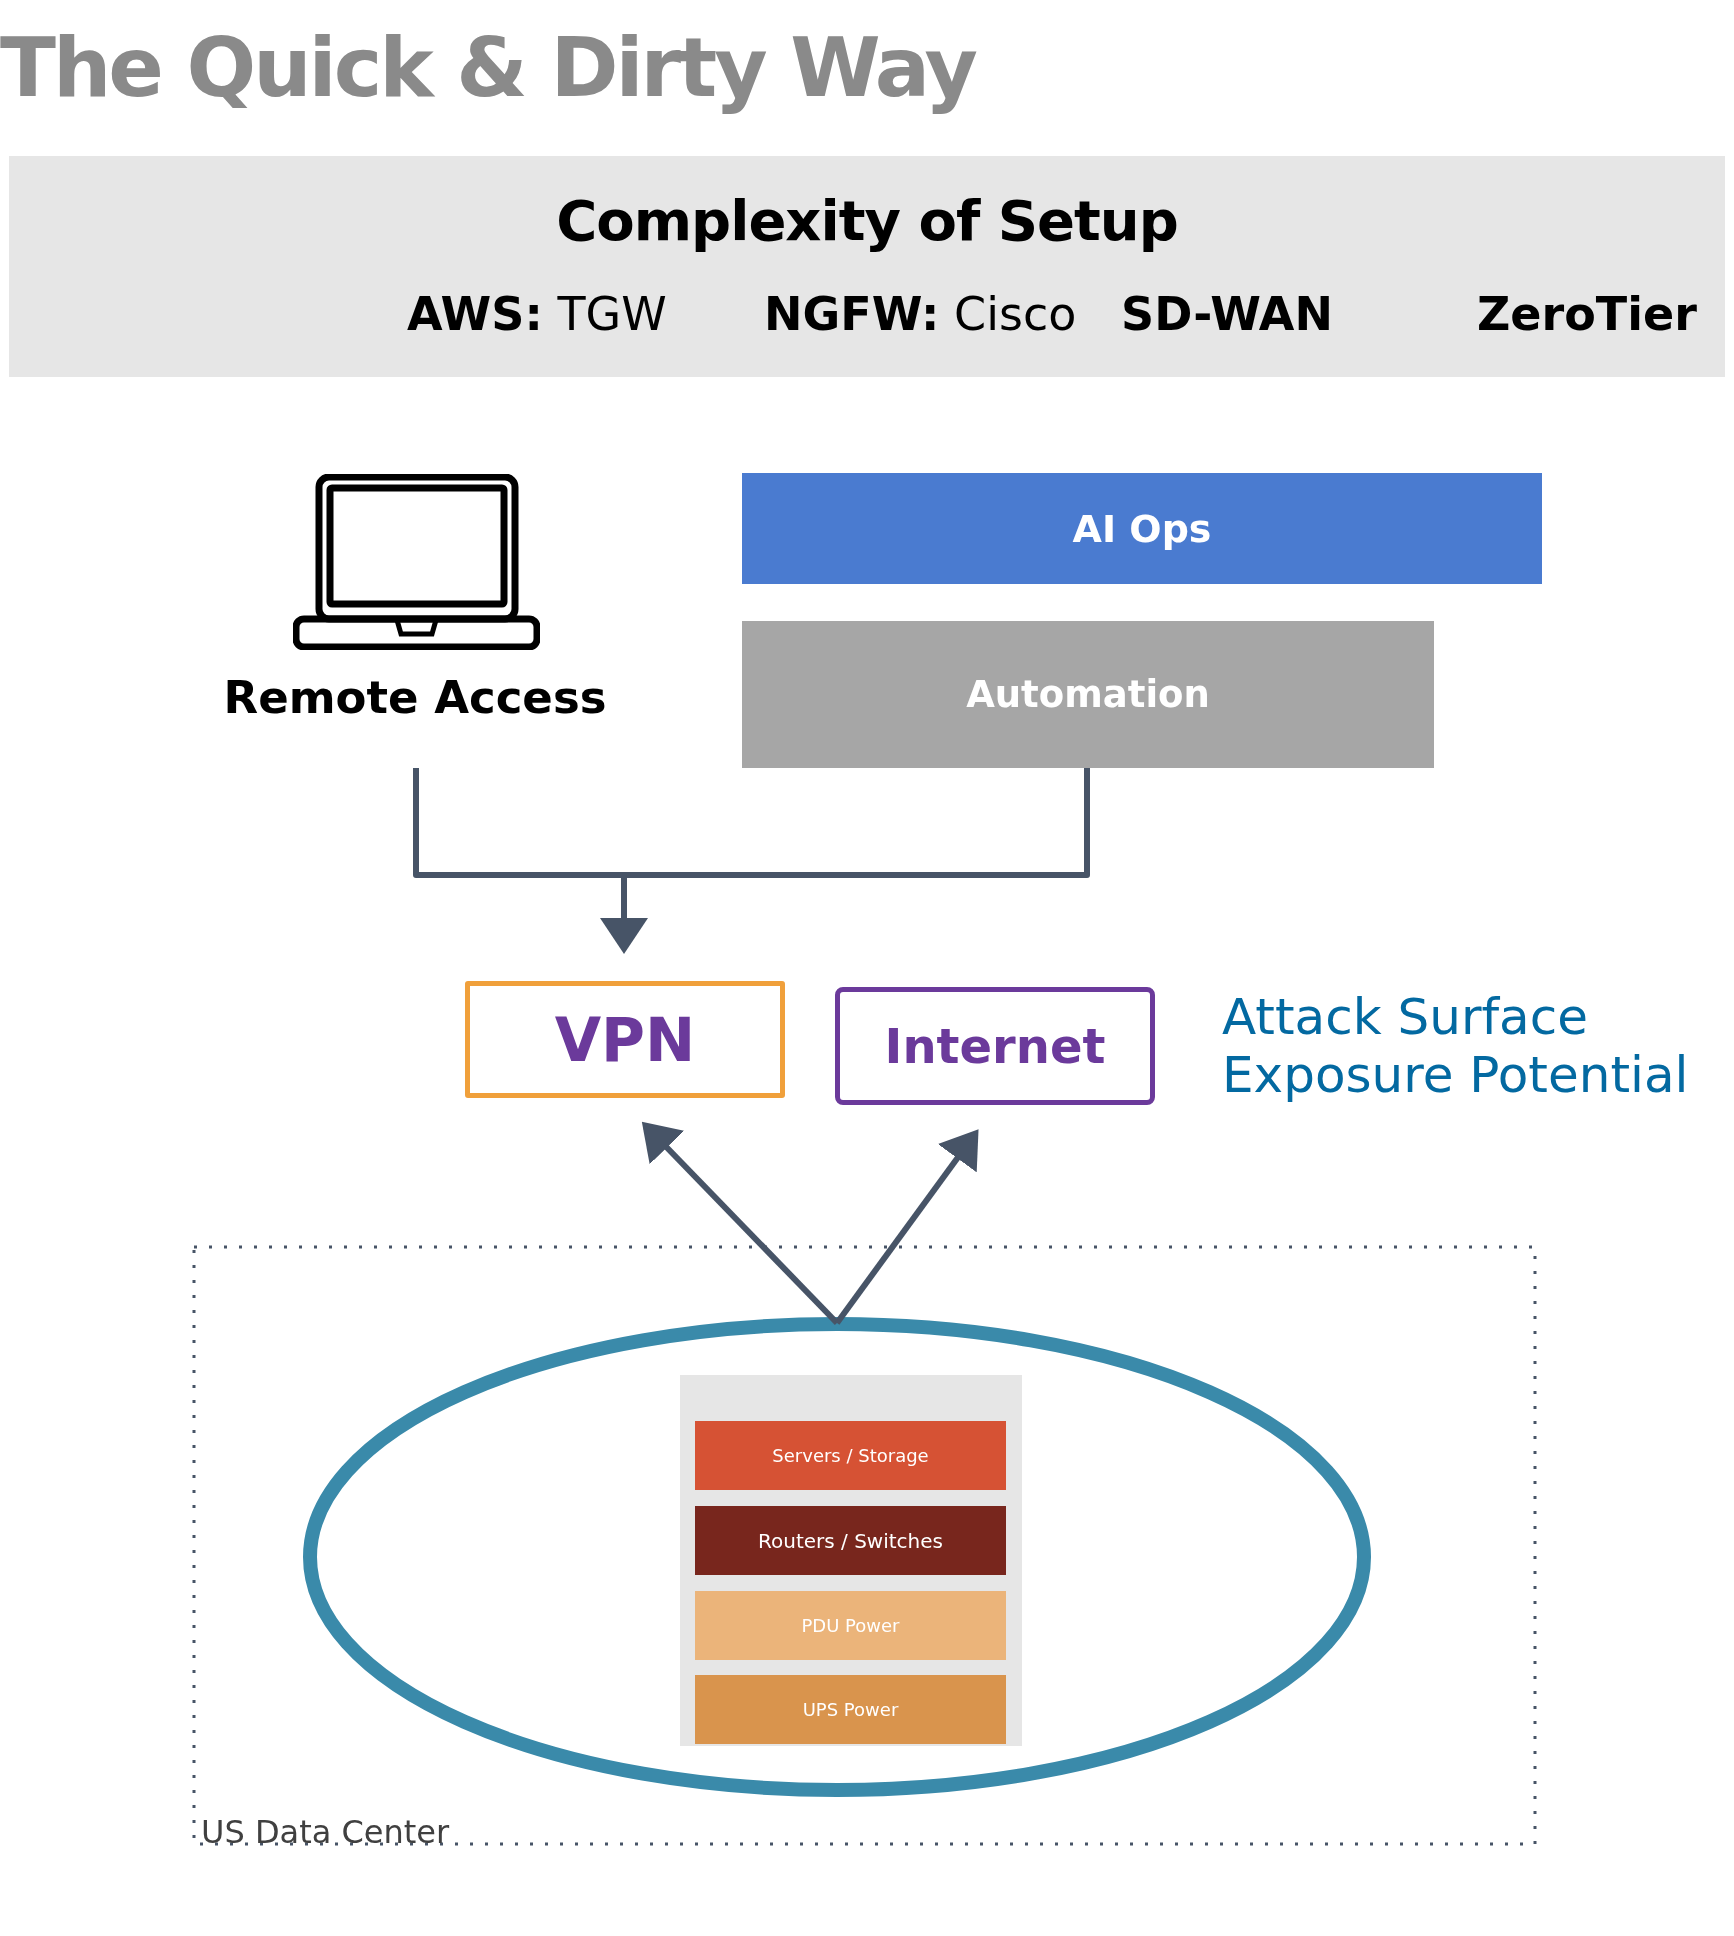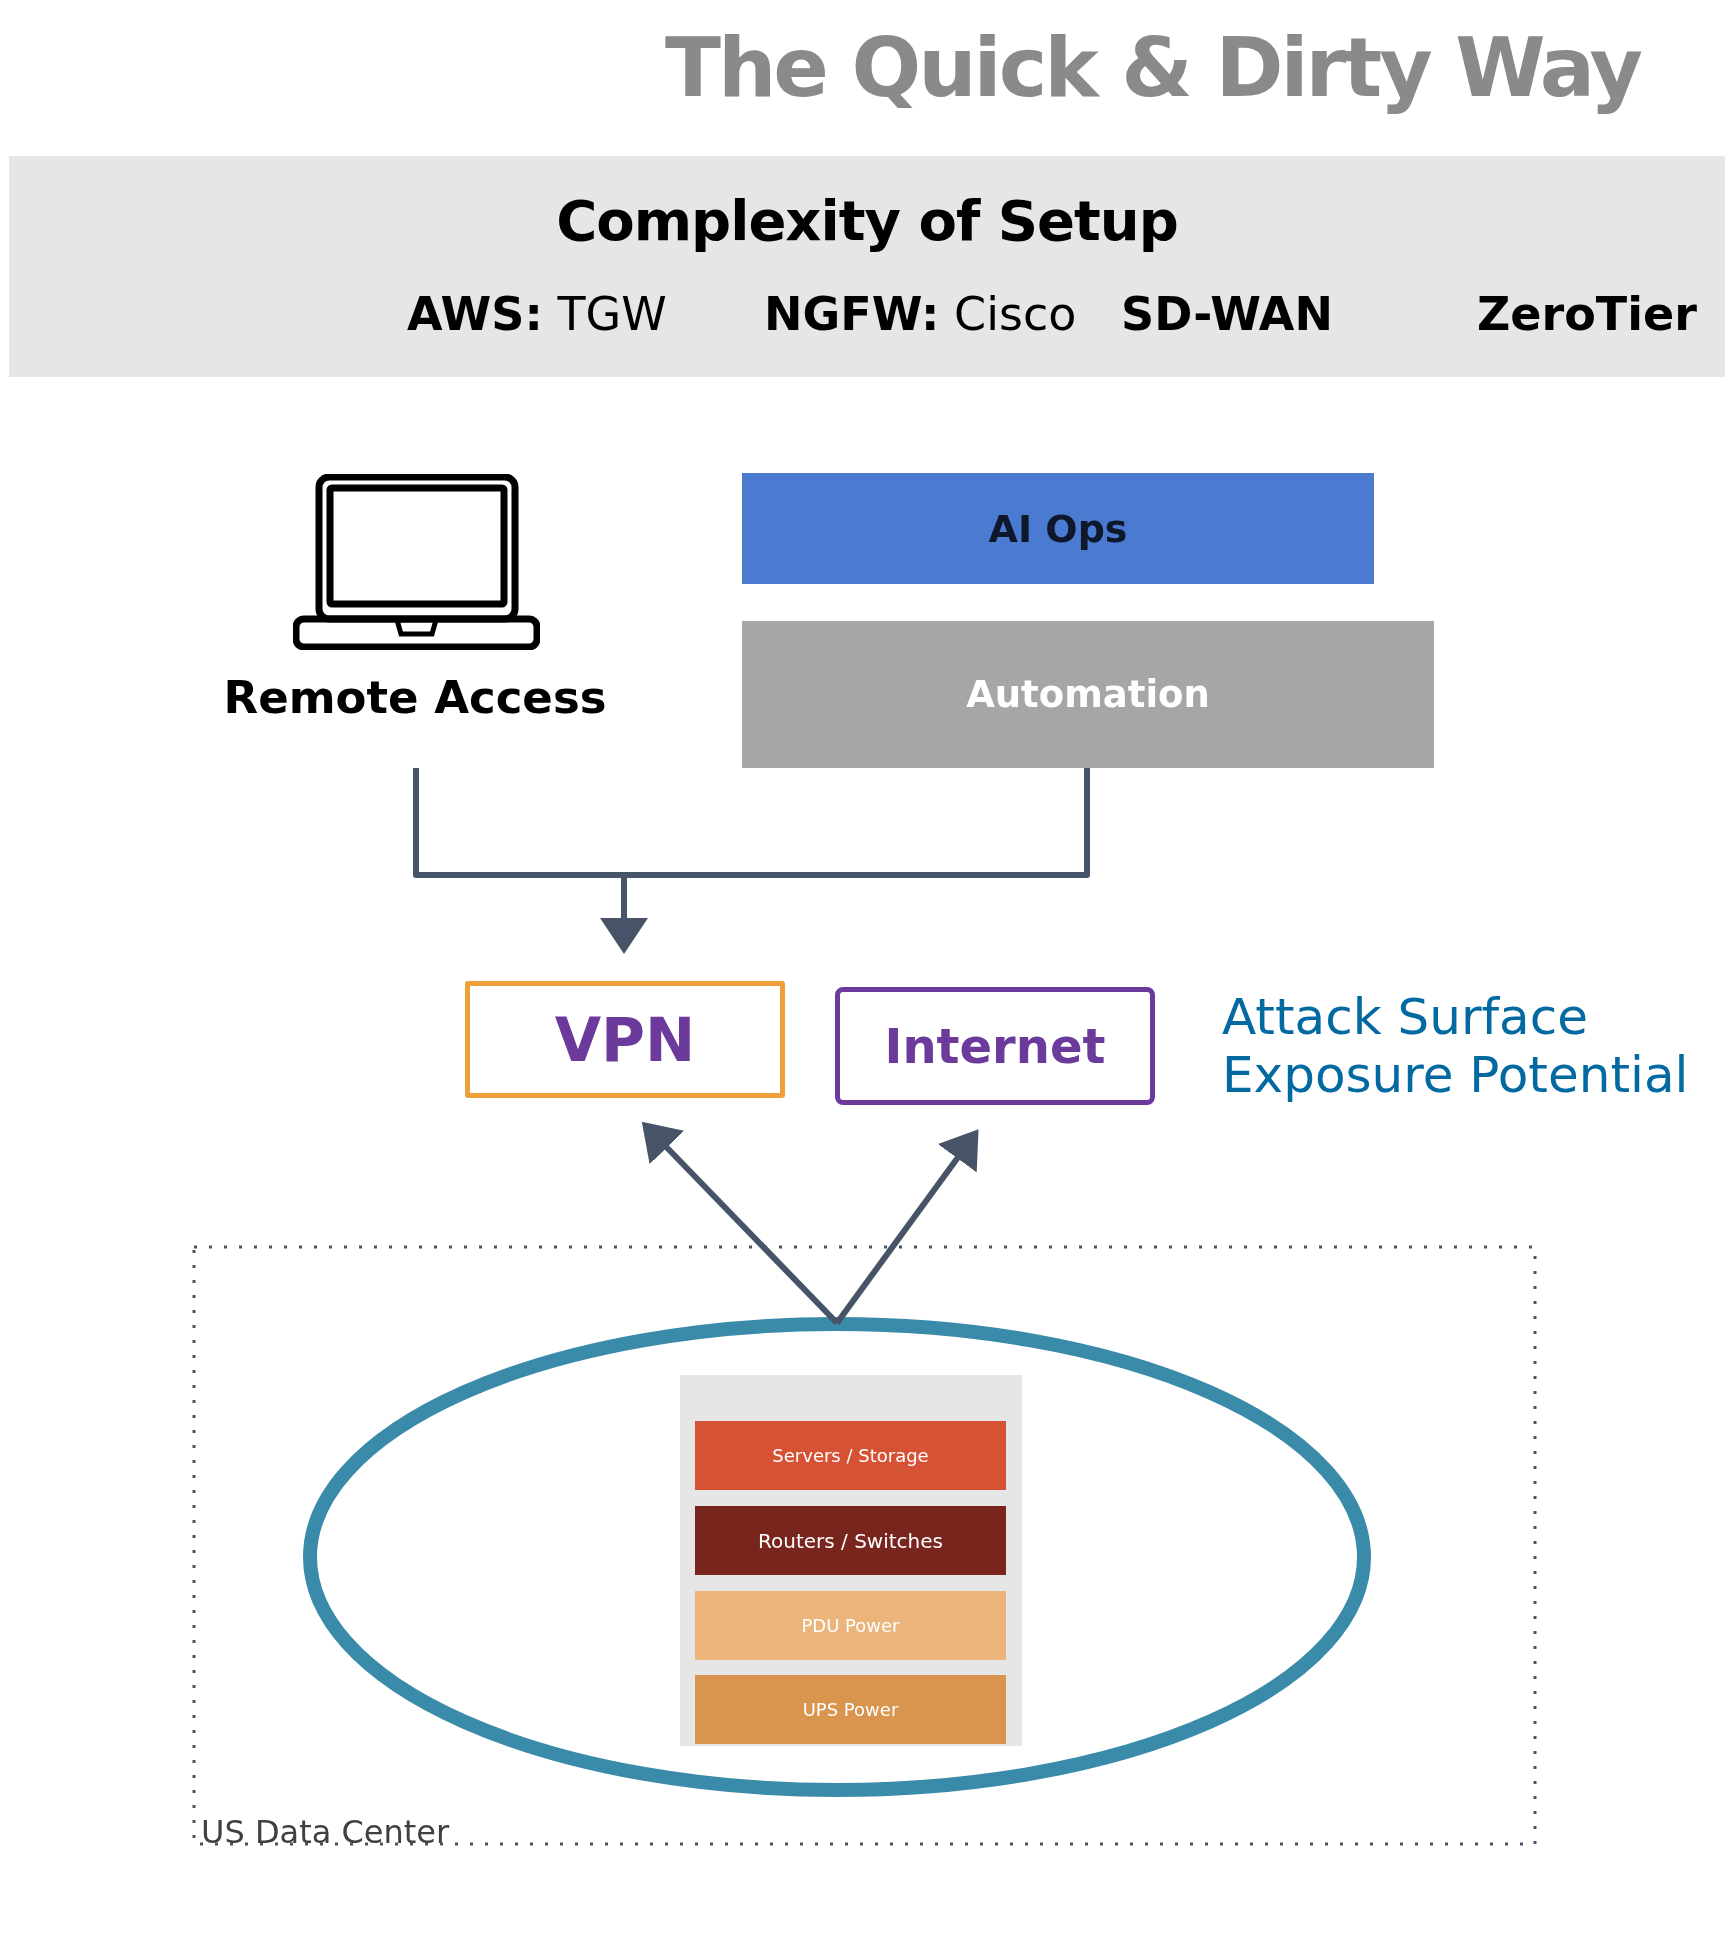--- a/index.html
+++ b/index.html
@@ -1,26 +1,26 @@
 <!DOCTYPE html>
 <html><head>
 <meta charset="utf-8">
 <style>
   html, body { margin:0; padding:0; background:#ffffff; }
   body { width:1734px; height:1936px; position:relative; overflow:hidden; font-family:"DejaVu Sans", sans-serif; }
   .abs { position:absolute; }
-  #title { left:0; width:1608px; top:18px; text-align:right; font-size:82px; font-weight:bold; color:#8a8a8a; letter-spacing:-3px; line-height:100px;padding-left:32px; }
+  #title { left:0; width:1608px; top:18px; text-align:left; font-size:82px; font-weight:bold; color:#8a8a8a; letter-spacing:-3px; line-height:100px; }
   #banner { left:9px; top:156px; width:1716px; height:221px; background:#e6e6e6; }
   #banner-heading { left:0; width:1716px; top:30px; text-align:center; font-size:56px; font-weight:bold; color:#000; letter-spacing:-1px; line-height:70px; }
   .vendor { top:128px; font-size:46px; line-height:60px; color:#000; white-space:nowrap; }
   .vendor b { font-weight:bold; }
   .vendor span.v { font-weight:normal; }
   #laptop { left:293px; top:474px; width:247px; height:176px; }
   #remote-label { left:190px; width:450px; top:668px; text-align:center; font-size:45px; font-weight:bold; color:#000; line-height:60px; }
-  #aiops { left:742px; top:473px; width:632px; height:111px; background:#4a7bd0; color:#0f172a; display:flex; align-items:center; justify-content:center; font-size:38px; font-weight:bold; }
+  #aiops { left:742px; top:473px; width:800px; height:111px; background:#4a7bd0; color:#ffffff; display:flex; align-items:center; justify-content:center; font-size:38px; font-weight:bold; }
   #orch { left:742px; top:621px; width:692px; height:147px; background:#a6a6a6; color:#fff; display:flex; align-items:center; justify-content:center; text-align:center; font-size:37px; font-weight:bold; line-height:50px; }
   #vpn { left:465px; top:981px; width:310px; height:107px; border:5px solid #f0a03b; border-radius:3px; color:#6b3a9b; display:flex; align-items:center; justify-content:center; font-size:60px; font-weight:bold; background:#fff; }
   #internet { left:835px; top:987px; width:310px; height:108px; border:5px solid #6b3a9b; border-radius:8px; color:#6b3a9b; display:flex; align-items:center; justify-content:center; font-size:48px; font-weight:bold; background:#fff; }
   #attack { left:1222px; top:988px; font-size:50px; line-height:58px; color:#0369a1; white-space:nowrap; }
   #rack { left:680px; top:1375px; width:342px; height:371px; background:#e6e6e6; }
   .rack-unit { position:absolute; left:15px; width:311px; height:69px; display:flex; align-items:center; justify-content:center; color:#fff; font-size:18px; }
   #dc-label { left:201px; top:1806px; font-size:32px; line-height:52px; color:#404040; }
   svg.overlay { position:absolute; left:0; top:0; }
 </style>
 </head>

